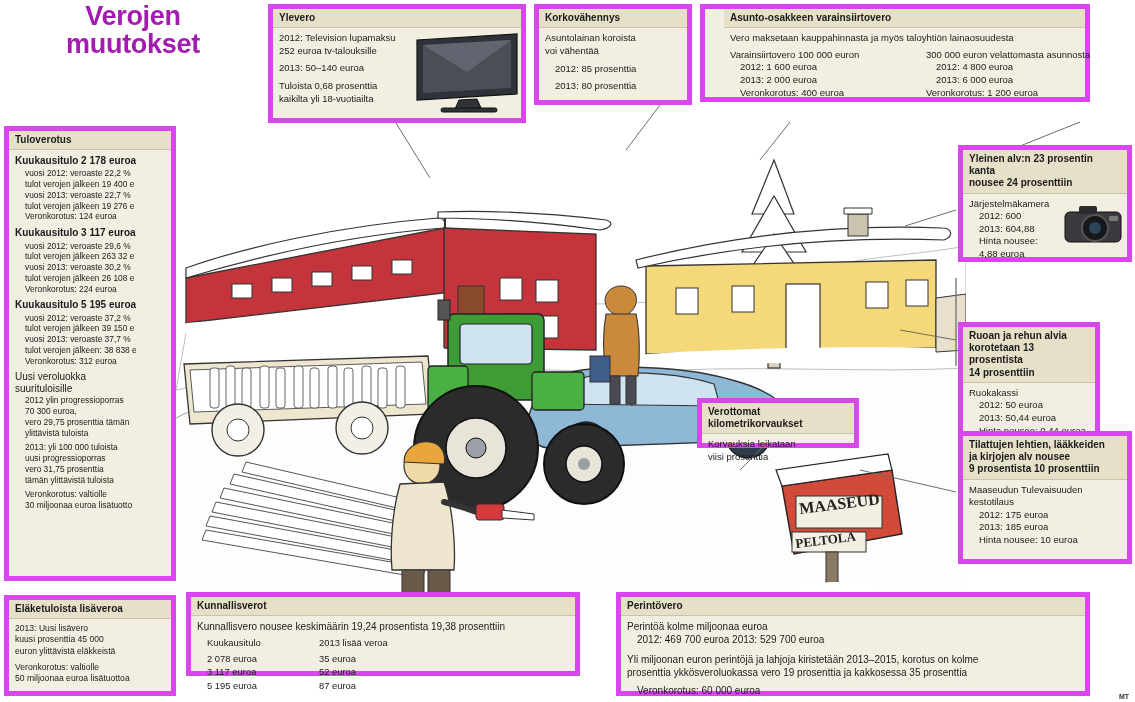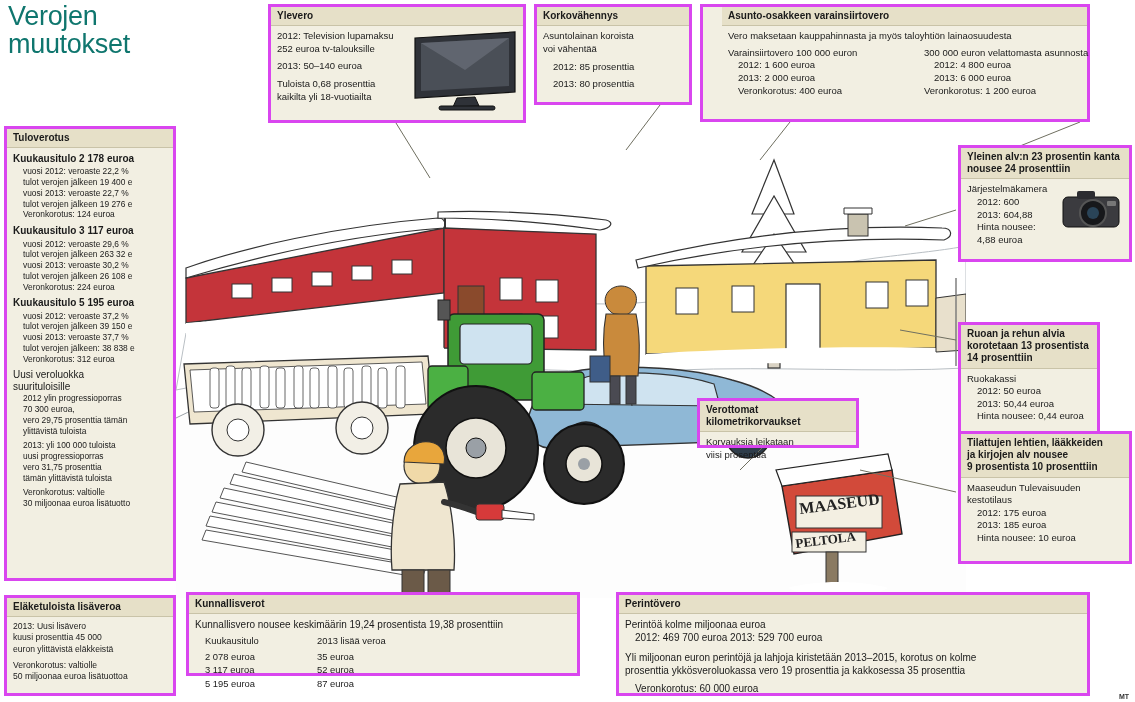--- a/index.html
+++ b/index.html
@@ -9,29 +9,30 @@
     font-family:"Liberation Sans", sans-serif;
     position:relative;
     overflow:hidden;
     color:#1a1a1a;
   }
   .stage{position:absolute;left:0;top:0;width:1135px;height:702px;}
 
   
   #page-title{
     position:absolute;left:8px;top:2px;width:250px;
-    font-size:27px;font-weight:normal;line-height:1.04;
-    color:#0f766e;
+    font-size:27px;font-weight:bold;line-height:1.04;
+    color:#a21caf;
     letter-spacing:-0.3px;
+    text-align:center;
   }
 
   
   .box{
     position:absolute;
-    border:3px solid #d946ef;
+    border:5px solid #d946ef;
     background:#ffffff;
     box-sizing:border-box;
     font-size:9.5px;
     line-height:1.33;
     padding:4px 6px 5px 6px;
   }
   .box.tint{background:#f2efe2;}
   .box .hd{
     font-weight:bold;font-size:10px;margin-bottom:3px;line-height:1.22;
   }
@@ -51,21 +52,21 @@
   
   #box-tuloverotus{left:4px;top:126px;width:172px;height:455px;}
   #box-tuloverotus .row{font-size:8.4px;line-height:1.28;}
   #box-tuloverotus .sub{font-size:10px;margin-top:4px;margin-bottom:1px;}
   #box-elaketulo{left:4px;top:595px;width:172px;height:101px;}
   #box-elaketulo .row{font-size:8.6px;line-height:1.3;}
 
   
   #box-ylevero{left:268px;top:4px;width:258px;height:119px;}
   #box-korkovahennys{left:534px;top:4px;width:158px;height:101px;}
-  #box-asunto{left:700px;top:4px;width:390px;height:118px;padding-left:25px;}
+  #box-asunto{left:700px;top:4px;width:390px;height:98px;padding-left:25px;}
 
   
   #box-alv{left:958px;top:145px;width:174px;height:117px;}
   #box-ruoka{left:958px;top:286px;width:142px;height:114px;margin-top:36px;}
   #box-lehdet{left:958px;top:431px;width:174px;height:133px;}
 
   
   #box-kilometri{left:697px;top:398px;width:162px;height:50px;}
 
   

